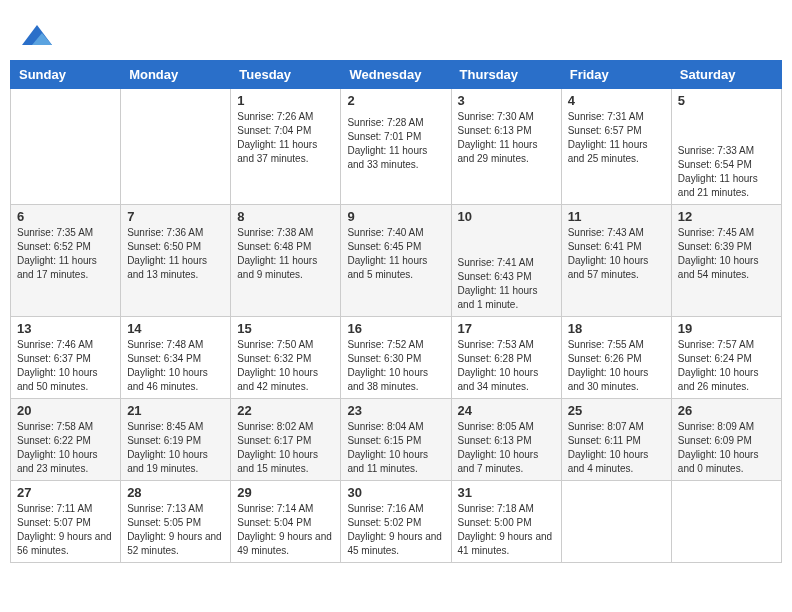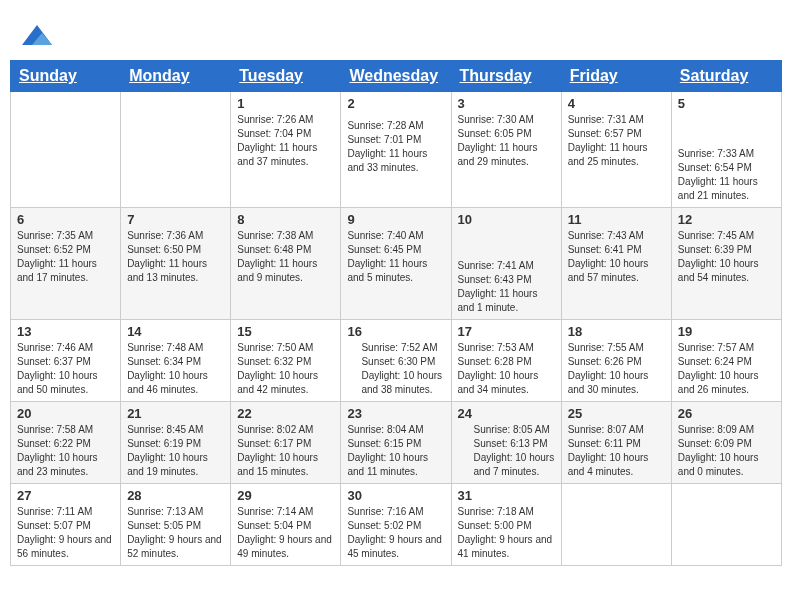--- a/index.html
+++ b/index.html
@@ -49,24 +49,23 @@
     table {
       width: 100%;
       border-collapse: collapse;
       margin-top: 5px;
     }
     th {
       background-color: #2a6fc9;
       color: white;
       text-align: left;
       padding: 6px 8px;
-      font-size: 16px;
+      font-size: 13px;
       font-weight: bold;
       border: 1px solid #2a6fc9;
-      text-decoration: underline;
     }
     td {
       border: 1px solid #ccc;
       vertical-align: top;
       padding: 4px 6px;
       font-size: 11px;
       color: #333;
       width: calc(100% / 7);
       height: 80px;
     }
@@ -140,21 +139,21 @@
         </td>
         <td>
           <span class="day-number">2</span>
           <div class="cell-text" style="white-space: pre-line; margin-top: 8px;">Sunrise: 7:28 AM
 Sunset: 7:01 PM
 Daylight: 11 hours and 33 minutes.</div>
         </td>
         <td>
           <span class="day-number">3</span>
           <div class="cell-text" style="white-space: pre-line;">Sunrise: 7:30 AM
-Sunset: 6:05 PM
+Sunset: 6:13 PM
 Daylight: 11 hours and 29 minutes.</div>
         </td>
         <td>
           <span class="day-number">4</span>
           <div class="cell-text" style="white-space: pre-line;">Sunrise: 7:31 AM
 Sunset: 6:57 PM
 Daylight: 11 hours and 25 minutes.</div>
         </td>
         <td>
           <span class="day-number">5</span>
@@ -221,21 +220,21 @@
 Daylight: 10 hours and 46 minutes.</div>
         </td>
         <td>
           <span class="day-number">15</span>
           <div class="cell-text" style="white-space: pre-line;">Sunrise: 7:50 AM
 Sunset: 6:32 PM
 Daylight: 10 hours and 42 minutes.</div>
         </td>
         <td>
           <span class="day-number">16</span>
-          <div class="cell-text" style="white-space: pre-line; margin-left: 14px;">Sunrise: 7:52 AM
+          <div class="cell-text" style="white-space: pre-line;">Sunrise: 7:52 AM
 Sunset: 6:30 PM
 Daylight: 10 hours and 38 minutes.</div>
         </td>
         <td>
           <span class="day-number">17</span>
           <div class="cell-text" style="white-space: pre-line;">Sunrise: 7:53 AM
 Sunset: 6:28 PM
 Daylight: 10 hours and 34 minutes.</div>
         </td>
         <td>
@@ -271,21 +270,21 @@
 Daylight: 10 hours and 15 minutes.</div>
         </td>
         <td>
           <span class="day-number">23</span>
           <div class="cell-text" style="white-space: pre-line;">Sunrise: 8:04 AM
 Sunset: 6:15 PM
 Daylight: 10 hours and 11 minutes.</div>
         </td>
         <td>
           <span class="day-number">24</span>
-          <div class="cell-text" style="white-space: pre-line; margin-left: 16px;">Sunrise: 8:05 AM
+          <div class="cell-text" style="white-space: pre-line;">Sunrise: 8:05 AM
 Sunset: 6:13 PM
 Daylight: 10 hours and 7 minutes.</div>
         </td>
         <td>
           <span class="day-number">25</span>
           <div class="cell-text" style="white-space: pre-line;">Sunrise: 8:07 AM
 Sunset: 6:11 PM
 Daylight: 10 hours and 4 minutes.</div>
         </td>
         <td>

